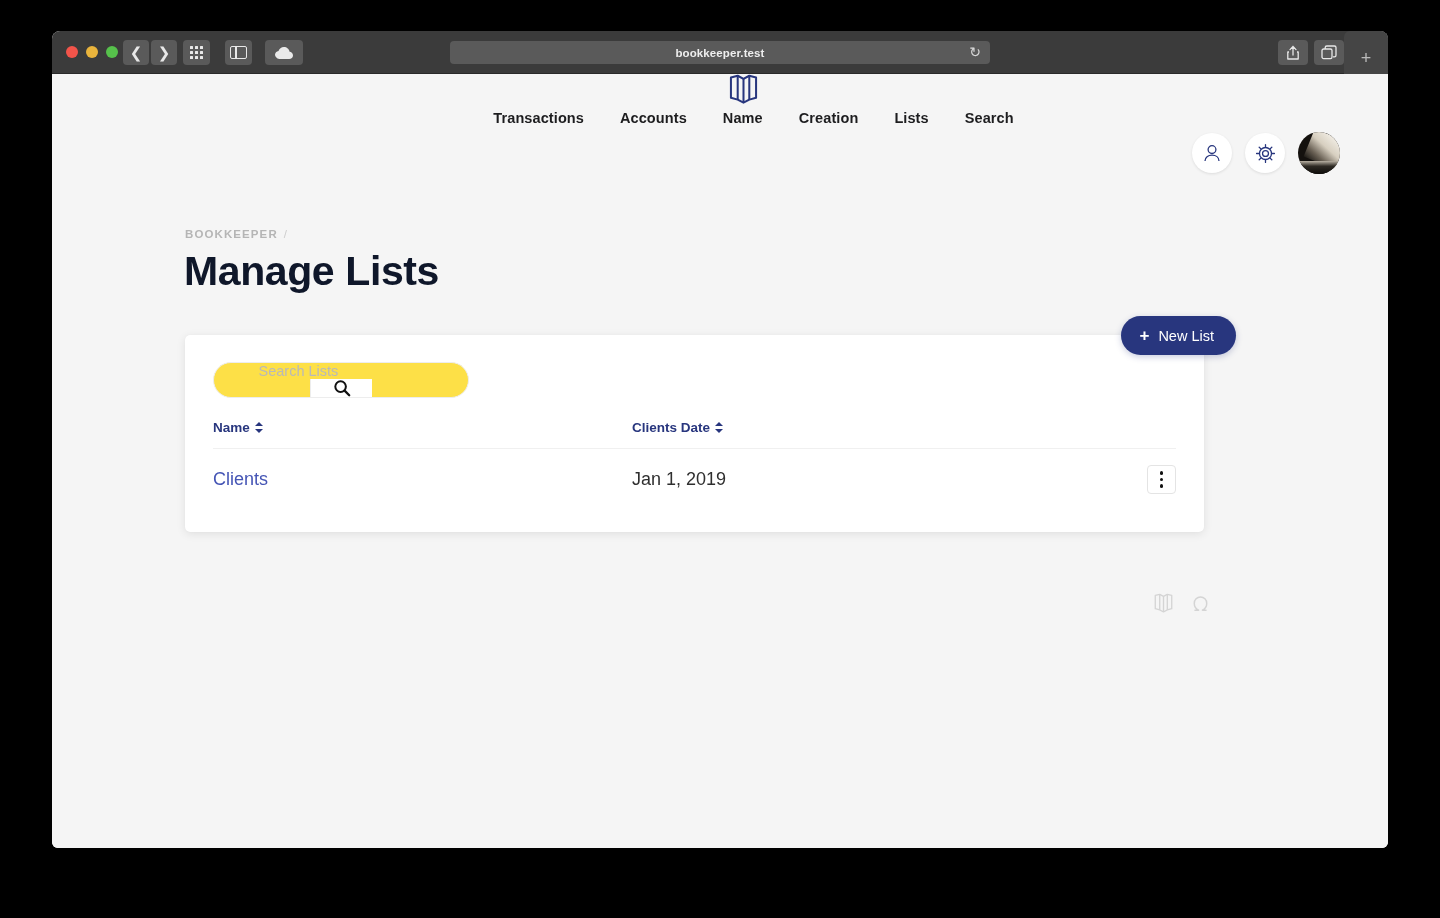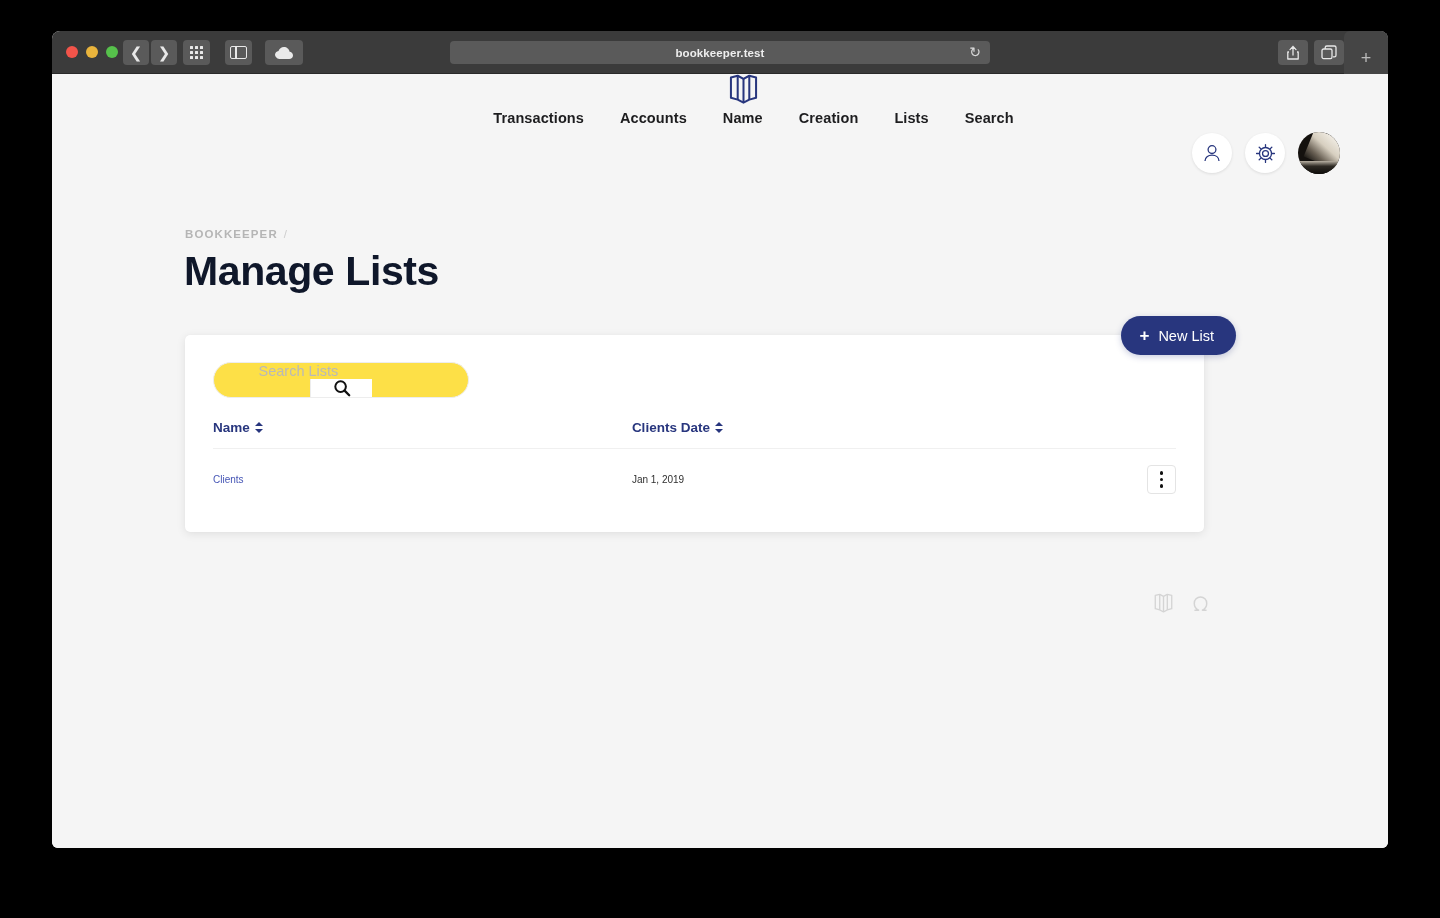--- a/index.html
+++ b/index.html
@@ -363,21 +363,21 @@
   table.lists-table th .sort::before {
     top: 1px;
     border-bottom: 4.5px solid #28367e;
   }
   table.lists-table th .sort::after {
     bottom: 1px;
     border-top: 4.5px solid #28367e;
   }
   table.lists-table td {
     padding: 16px 0;
-    font-size: 10px;
+    font-size: 18px;
     color: #2f2f2f;
     border-bottom: 1px solid #f2f2f2;
     vertical-align: middle;
   }
   table.lists-table tr:last-child td { border-bottom: none; }
 
   .col-name { width: 424px; }
   .col-date { width: 470px; }
   .col-actions { width: 80px; text-align: right; }
 

